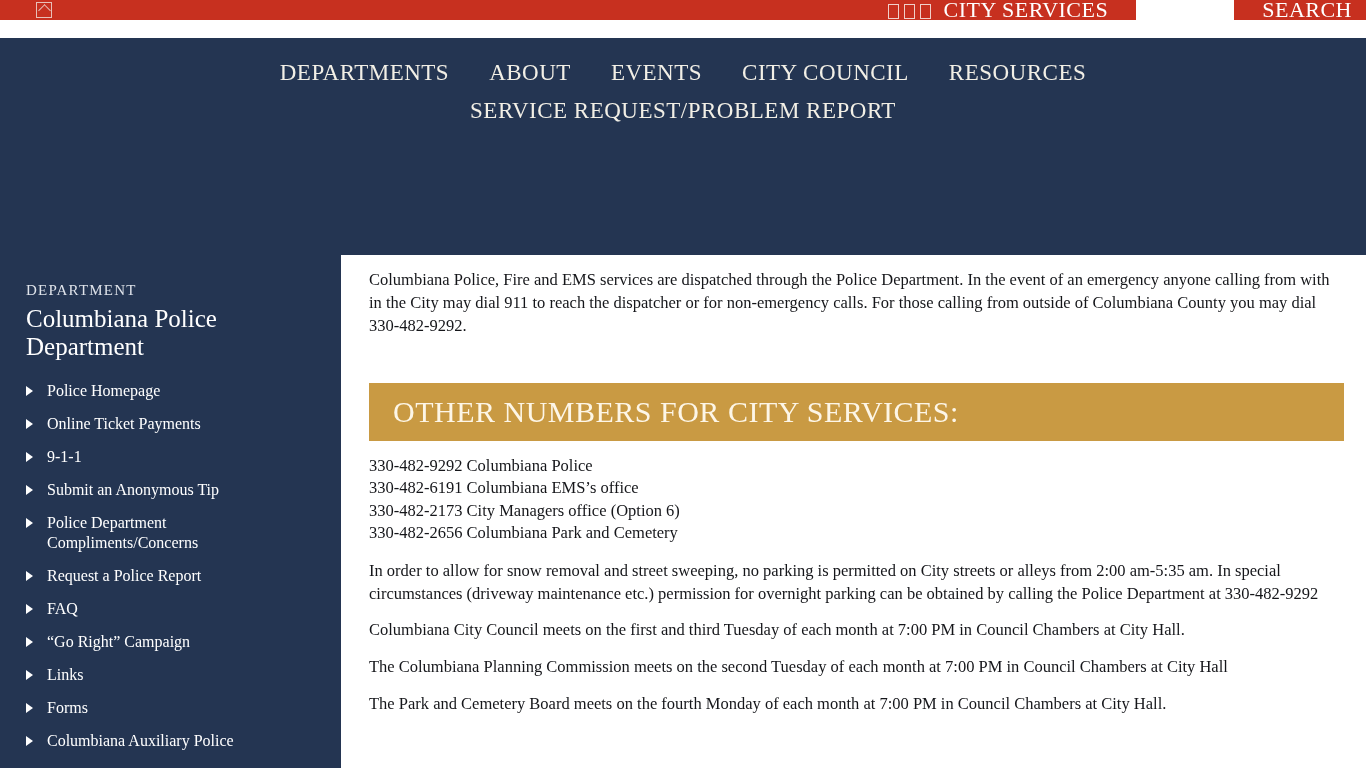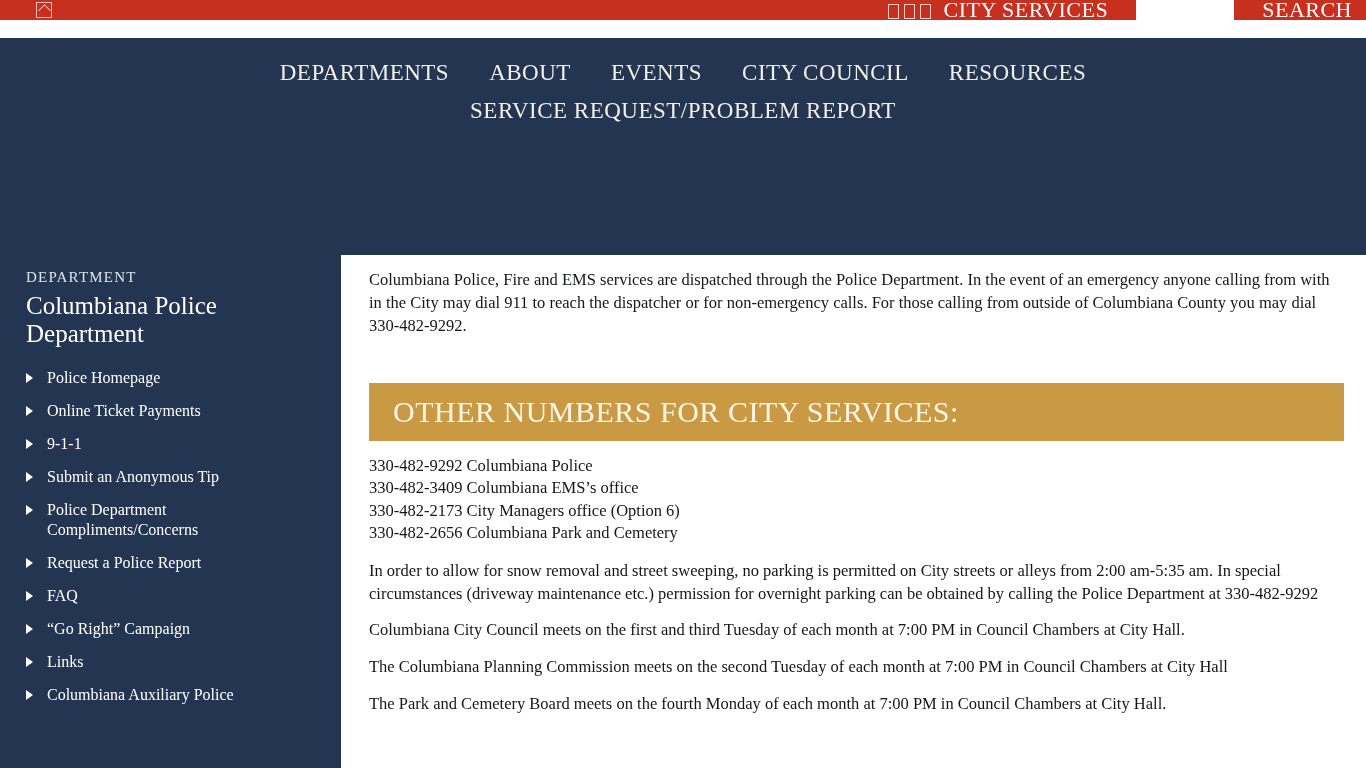--- a/index.html
+++ b/index.html
@@ -122,21 +122,21 @@
     width: 341px; height: 513px;
     background: #243552;
     color: #ffffff;
     padding: 0 20px 0 26px;
     overflow: hidden;
   }
   #sidebar-eyebrow {
     font-size: 15px;
     letter-spacing: 1.2px;
     color: #dfe3ea;
-    margin-top: 14px;
+    margin-top: 27px;
   }
   #sidebar-title {
     font-size: 25px;
     line-height: 1.12;
     color: #ffffff;
     margin-top: 6px;
     font-weight: normal;
   }
   #sidebar-menu {
     margin-top: 20px;
@@ -267,35 +267,39 @@
     <div class="side-item">
       <span class="side-caret"></span>
       <a class="side-label" href="#">“Go Right” Campaign</a>
     </div>
     <div class="side-item">
       <span class="side-caret"></span>
       <a class="side-label" href="#">Links</a>
     </div>
     <div class="side-item">
       <span class="side-caret"></span>
+      <a class="side-label" href="#">Forms</a>
+    </div>
+    <div class="side-item">
+      <span class="side-caret"></span>
       <a class="side-label" href="#">Columbiana Auxiliary Police</a>
     </div>
   </div>
 </div>
 
 <div id="main">
   <p class="para" id="intro-para">Columbiana Police, Fire and EMS services are dispatched through the Police Department. In the event of an emergency anyone calling from with in the City may dial 911 to reach the dispatcher or for non-emergency calls.  For those calling from outside of Columbiana County you may dial 330-482-9292.</p>
 
   <div id="section-banner">
     <span id="section-banner-title">OTHER NUMBERS FOR CITY SERVICES:</span>
   </div>
 
   <div id="numbers-list">
     <div class="number-line">330-482-9292 Columbiana Police</div>
-    <div class="number-line">330-482-3409 Columbiana EMS’s office</div>
+    <div class="number-line">330-482-6191 Columbiana EMS’s office</div>
     <div class="number-line">330-482-2173 City Managers office (Option 6)</div>
     <div class="number-line">330-482-2656 Columbiana Park and Cemetery</div>
   </div>
 
   <p class="para">In order to allow for snow removal and street sweeping, no parking is permitted on City streets or alleys from 2:00 am-5:35 am. In special circumstances (driveway maintenance etc.) permission for overnight parking can be obtained by calling the Police Department at 330-482-9292</p>
   <p class="para">Columbiana City Council meets on the first and third Tuesday of each month at 7:00 PM in Council Chambers at City Hall.</p>
   <p class="para">The Columbiana Planning Commission meets on the second Tuesday of each month at 7:00 PM in Council Chambers at City Hall</p>
   <p class="para">The Park and Cemetery Board meets on the fourth Monday of each month at 7:00 PM in Council Chambers at City Hall.</p>
 </div>
 

